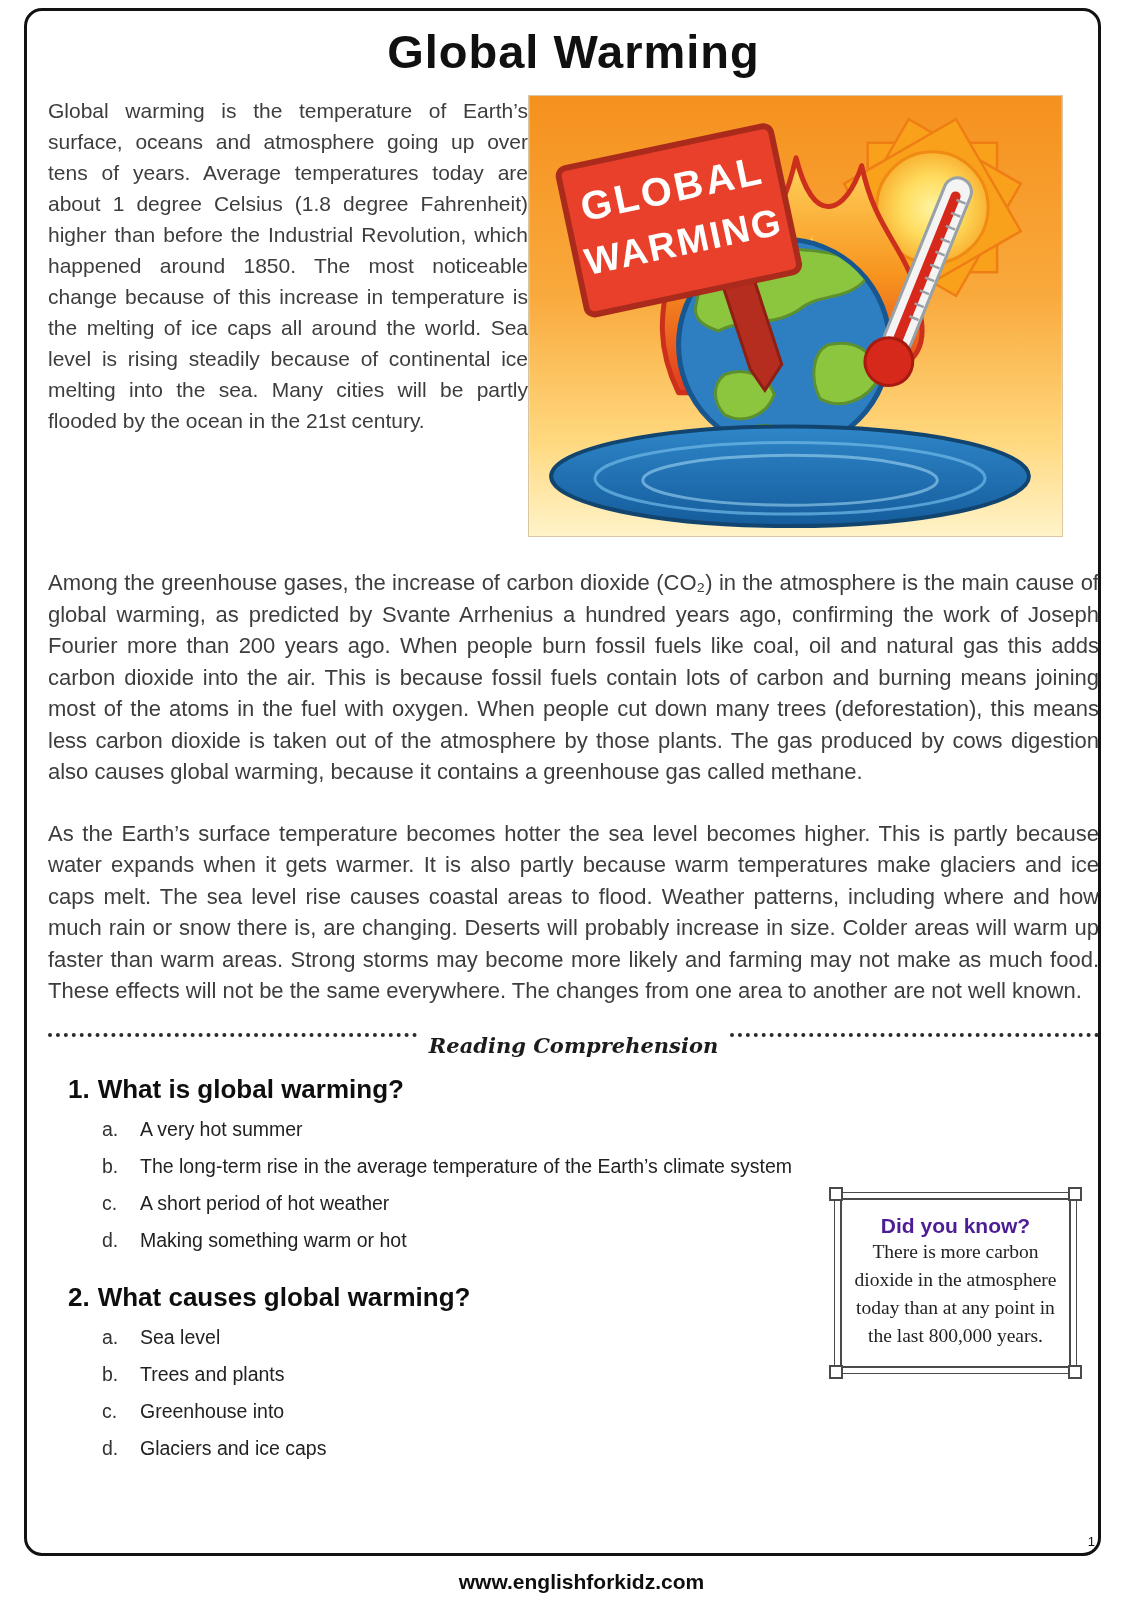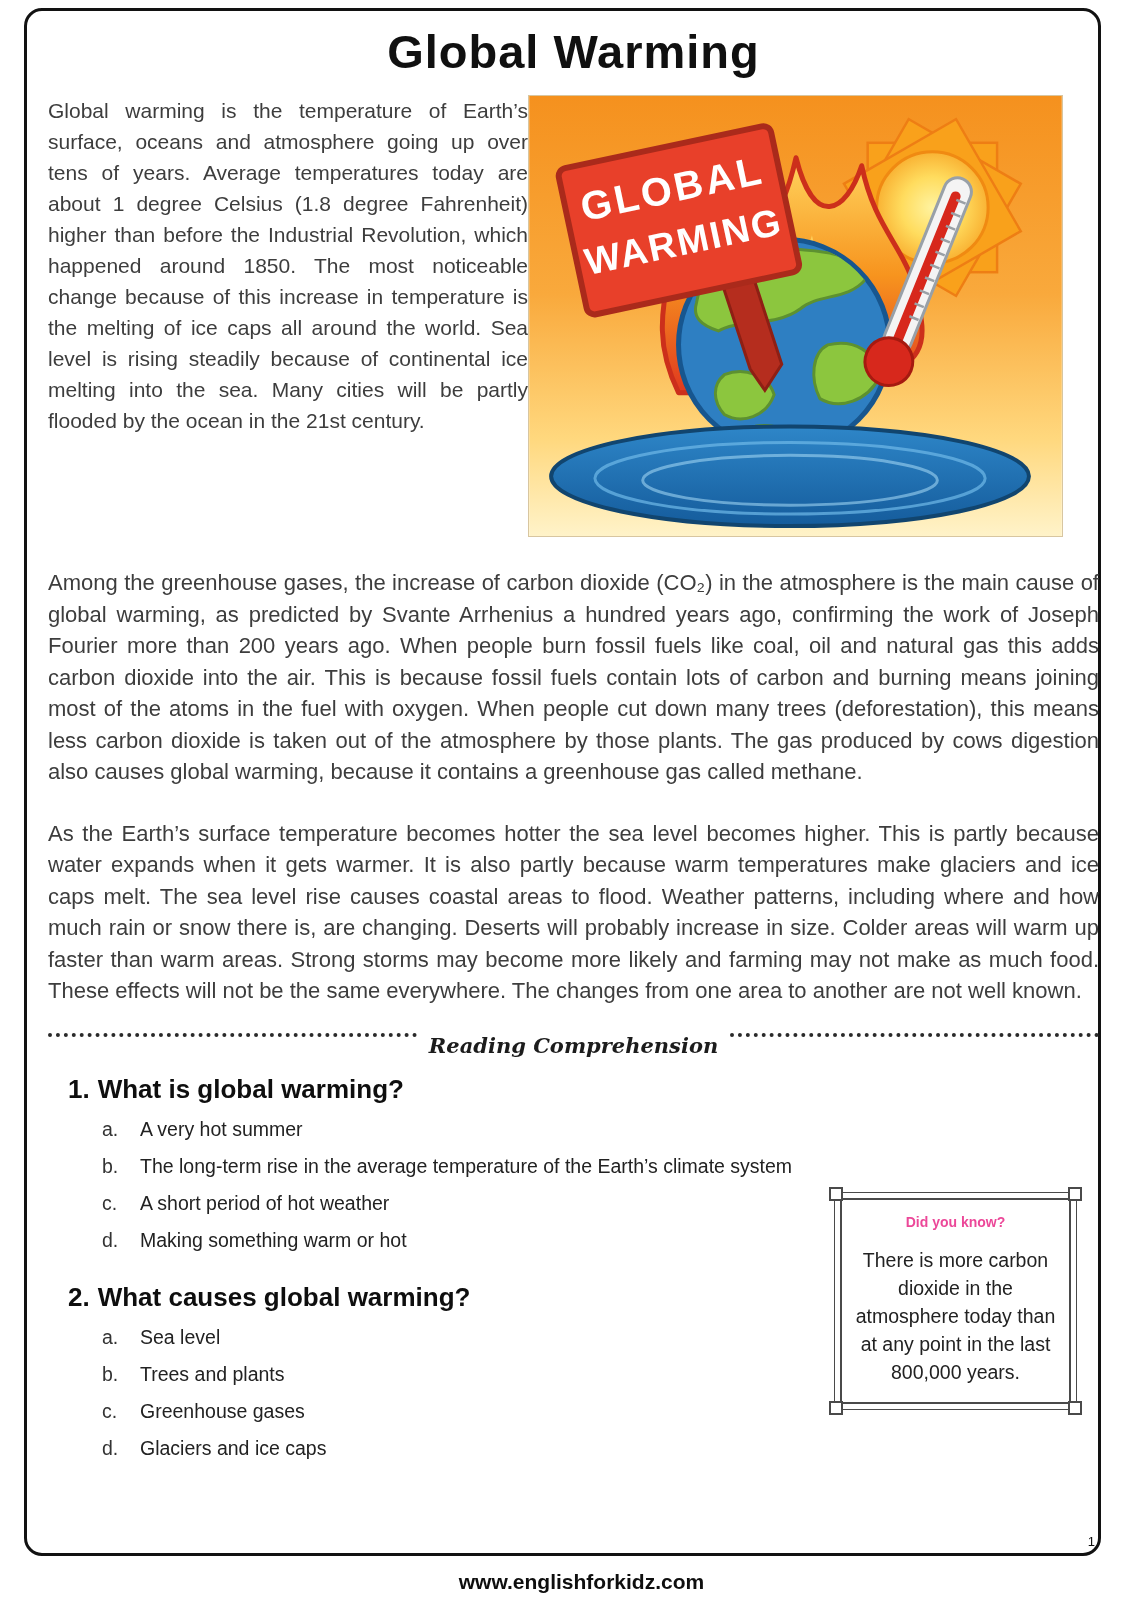--- a/index.html
+++ b/index.html
@@ -50,22 +50,22 @@
   }
   .opt-letter{width:38px;flex:0 0 auto;color:#333;}
   .q2{margin-top:30px;}
   .dyk-box{
     position:absolute;right:22px;top:118px;width:243px;
     border:1px solid #4a4a4a;padding:5px;background:#fff;box-sizing:border-box;
   }
   .dyk-inner{
     border:2px solid #4a4a4a;padding:14px 8px 16px 8px;text-align:center;
   }
-  .dyk-title{font-size:14px;font-weight:bold;color:#ec4899;margin-bottom:16px;}
-  .dyk-text{font-size:19.5px;line-height:28px;color:#222;}
+  .dyk-title{font-size:21px;font-weight:bold;color:#4c1d95;}
+  .dyk-text{font-size:19.5px;line-height:28px;color:#222;font-family:Liberation Serif, serif;}
   .corner{
     position:absolute;width:10px;height:10px;background:#fff;border:2px solid #4a4a4a;
   }
   .corner.tl{left:-6px;top:-6px;}
   .corner.tr{right:-6px;top:-6px;}
   .corner.bl{left:-6px;bottom:-6px;}
   .corner.br{right:-6px;bottom:-6px;}
   .page-number{
     position:absolute;right:36px;top:1534px;font-size:13px;color:#111;
   }
@@ -199,21 +199,21 @@
       <div class="option">
         <span class="opt-letter">a.</span>
         <span class="opt-text">Sea level</span>
       </div>
       <div class="option">
         <span class="opt-letter">b.</span>
         <span class="opt-text">Trees and plants</span>
       </div>
       <div class="option">
         <span class="opt-letter">c.</span>
-        <span class="opt-text">Greenhouse gases</span>
+        <span class="opt-text">Greenhouse into</span>
       </div>
       <div class="option">
         <span class="opt-letter">d.</span>
         <span class="opt-text">Glaciers and ice caps</span>
       </div>
     </div>
 
     <div class="dyk-box">
       <div class="corner tl"></div>
       <div class="corner tr"></div>

